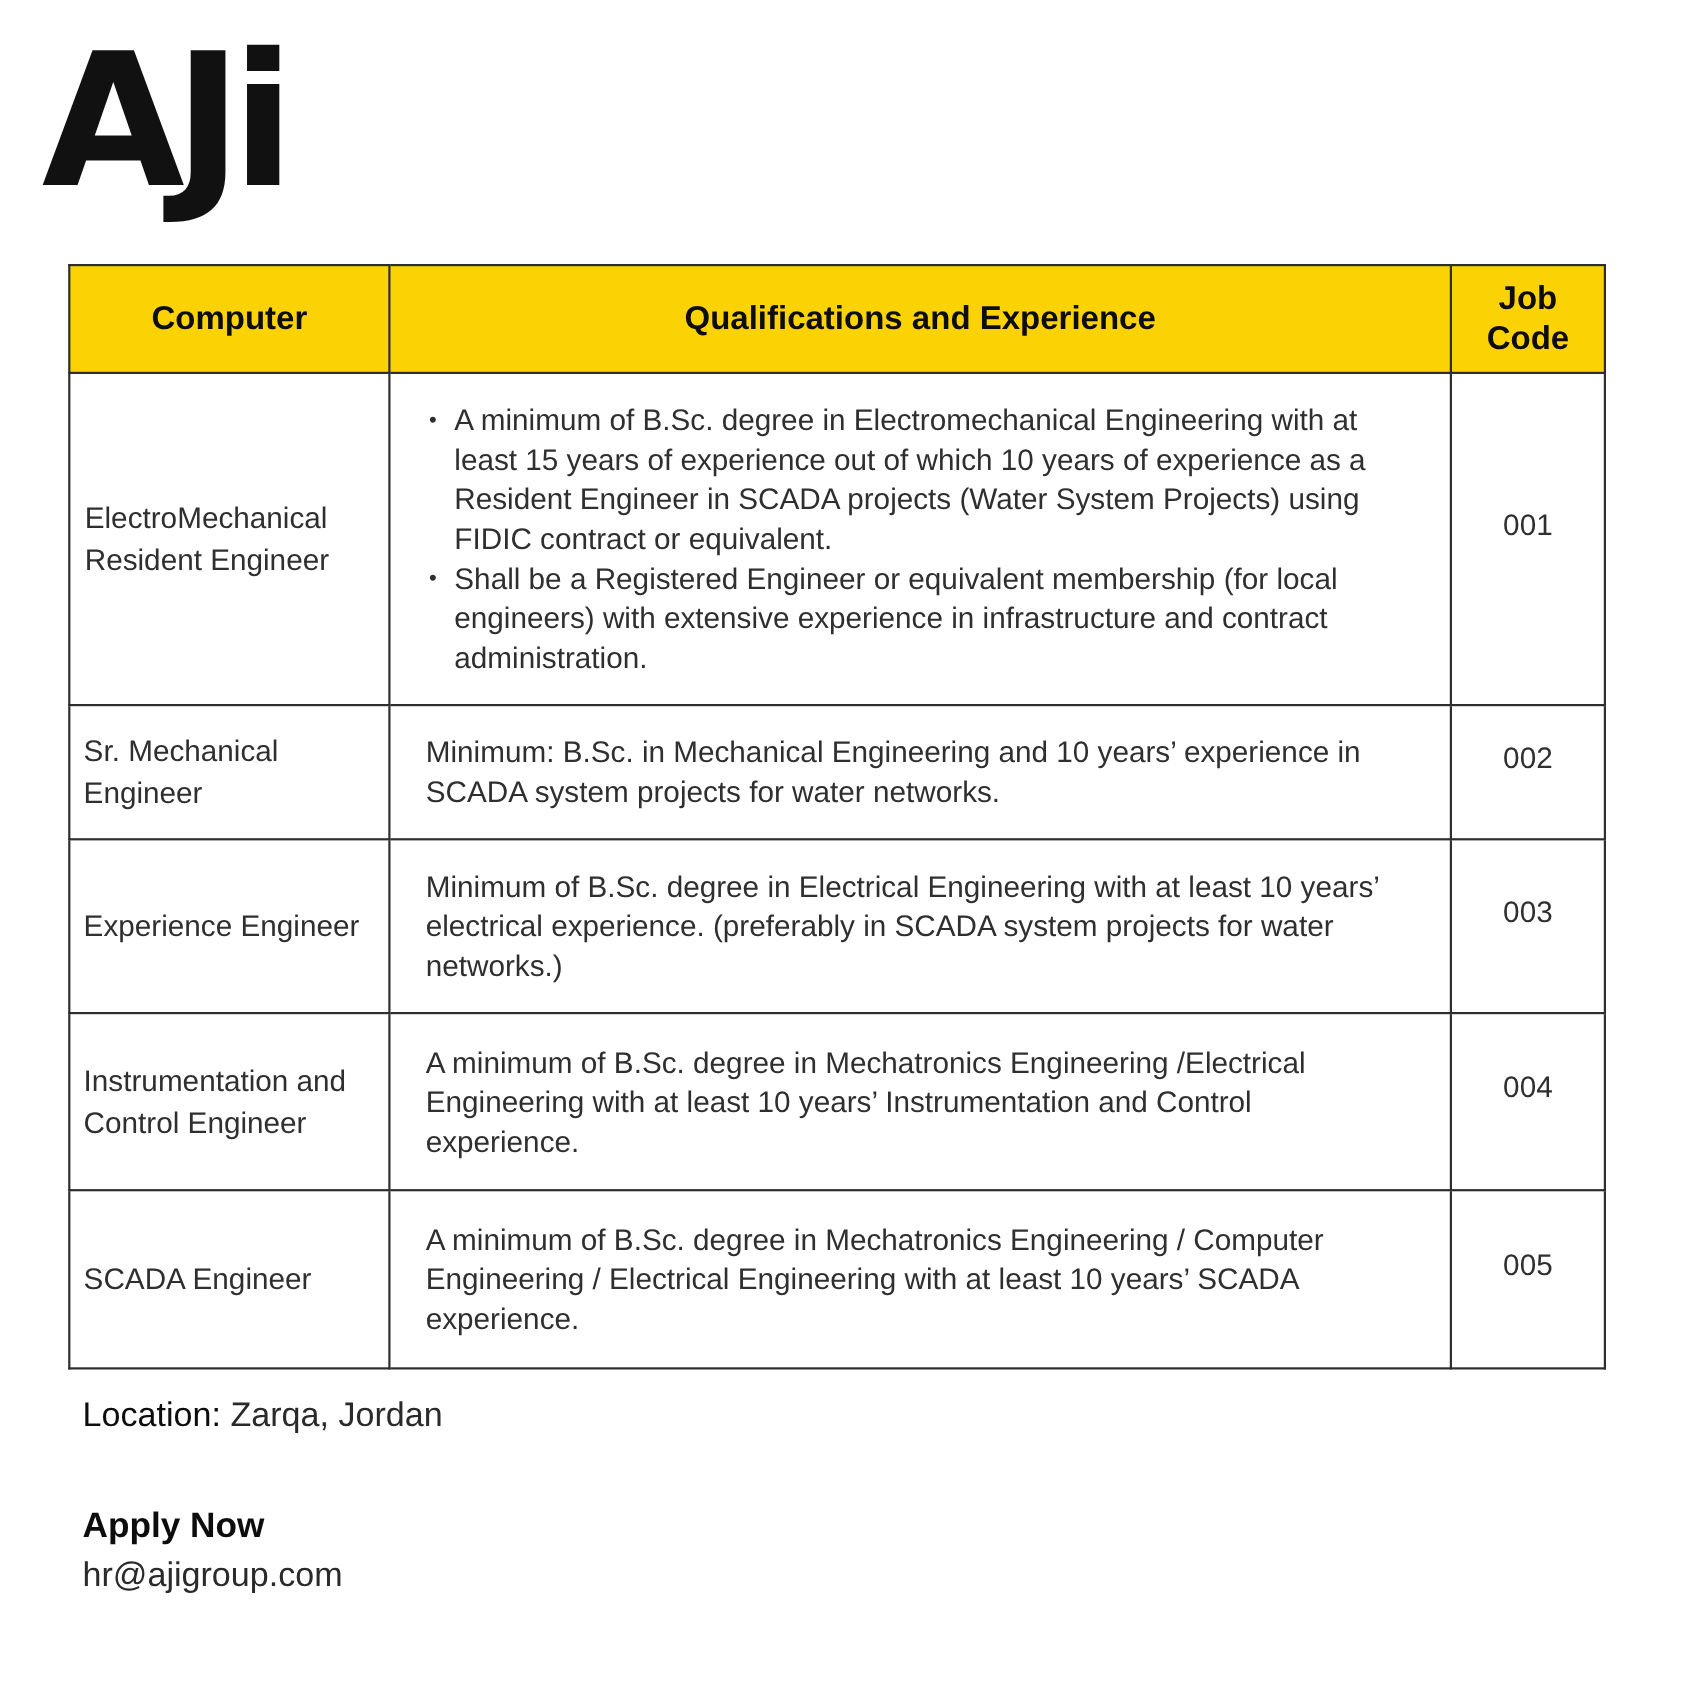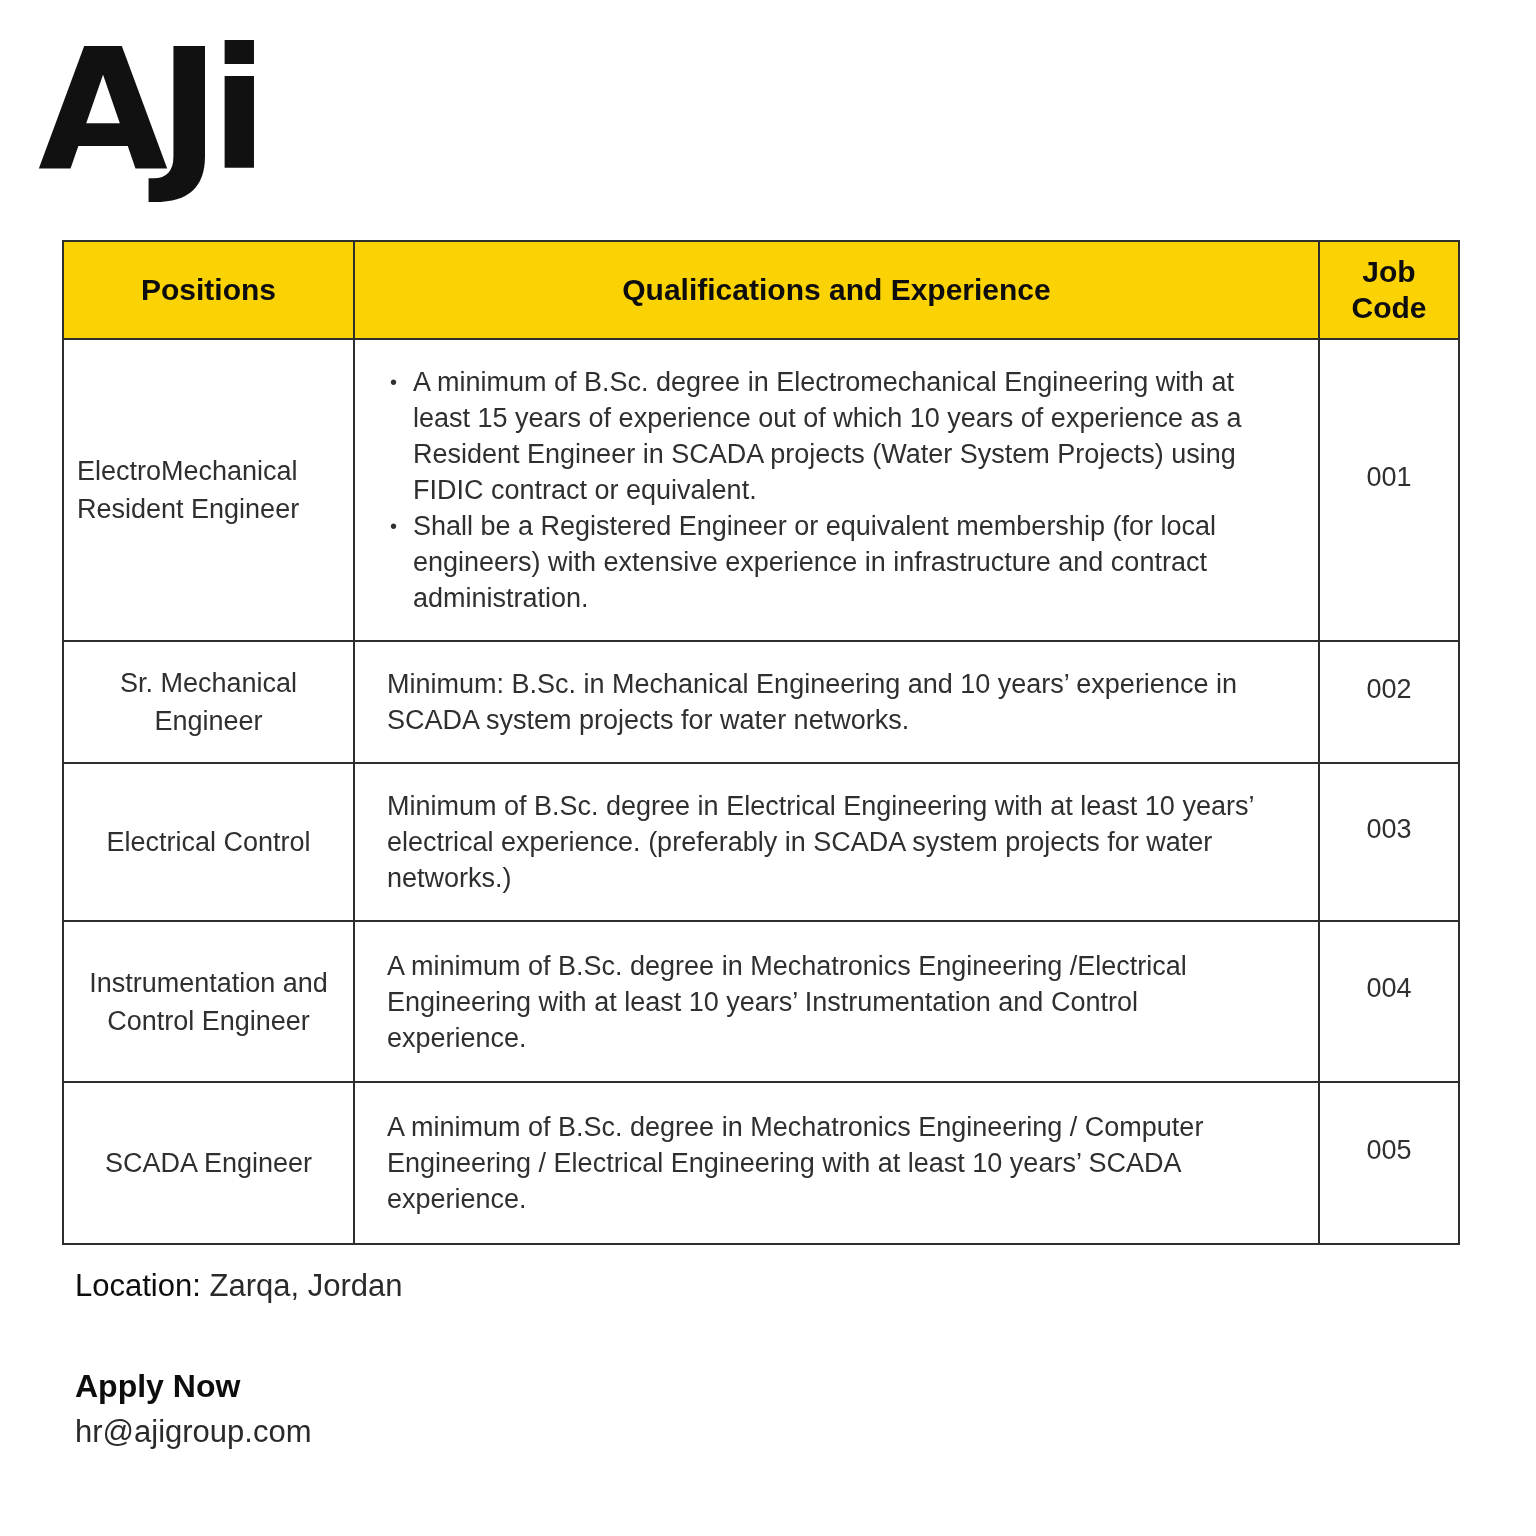--- a/index.html
+++ b/index.html
@@ -35,21 +35,21 @@
     vertical-align:middle;
   }
   .jobs-table thead th{
     background:var(--header-bg);
     color:var(--heading-text);
     font-weight:bold;font-size:30px;line-height:36px;
     text-align:center;height:98px;padding:6px 10px;
   }
   td.pos{
     font-size:27px;line-height:38px;color:#2f2f2f;
-    text-align:center;padding:10px 12px;
+    padding:10px 12px;
   }
   td.pos.align-left{text-align:left;padding-left:13px;padding-right:6px;}
   td.qual{
     font-size:27px;line-height:36px;color:#2f2f2f;
     text-align:left;padding:24px 48px 24px 32px;
   }
   td.code{
     font-size:27px;color:#2f2f2f;text-align:center;padding:0 8px 26px 8px;
   }
   .r1 td{height:290px;}
@@ -84,21 +84,21 @@
   <div class="logo">AJi</div>
 
   <table class="jobs-table">
     <colgroup>
       <col class="c-pos">
         <col class="c-qual">
         <col class="c-code">
     </colgroup>
     <thead>
       <tr>
-        <th>Positions</th>
+        <th>Computer</th>
         <th>Qualifications and Experience</th>
         <th>Job Code</th>
       </tr>
     </thead>
     <tbody>
       <tr class="r1">
         <td class="pos align-left">ElectroMechanical Resident Engineer</td>
         <td class="qual">
           <ul class="bullets">
             <li>A minimum of B.Sc. degree in Electromechanical Engineering with at least 15 years of experience out of which 10 years of experience as a Resident Engineer in SCADA projects (Water System Projects) using FIDIC contract or equivalent.</li>
@@ -106,21 +106,21 @@
           </ul>
         </td>
         <td class="code">001</td>
       </tr>
       <tr class="r2">
         <td class="pos">Sr. Mechanical Engineer</td>
         <td class="qual">Minimum: B.Sc. in Mechanical Engineering and 10 years’ experience in SCADA system projects for water networks.</td>
         <td class="code">002</td>
       </tr>
       <tr class="r3">
-        <td class="pos">Electrical Control</td>
+        <td class="pos">Experience Engineer</td>
         <td class="qual">Minimum of B.Sc. degree in Electrical Engineering with at least 10 years’ electrical experience. (preferably in SCADA system projects for water networks.)</td>
         <td class="code">003</td>
       </tr>
       <tr class="r4">
         <td class="pos">Instrumentation and Control Engineer</td>
         <td class="qual">A minimum of B.Sc. degree in Mechatronics Engineering /Electrical Engineering with at least 10 years’ Instrumentation and Control experience.</td>
         <td class="code">004</td>
       </tr>
       <tr class="r5">
         <td class="pos">SCADA Engineer</td>

